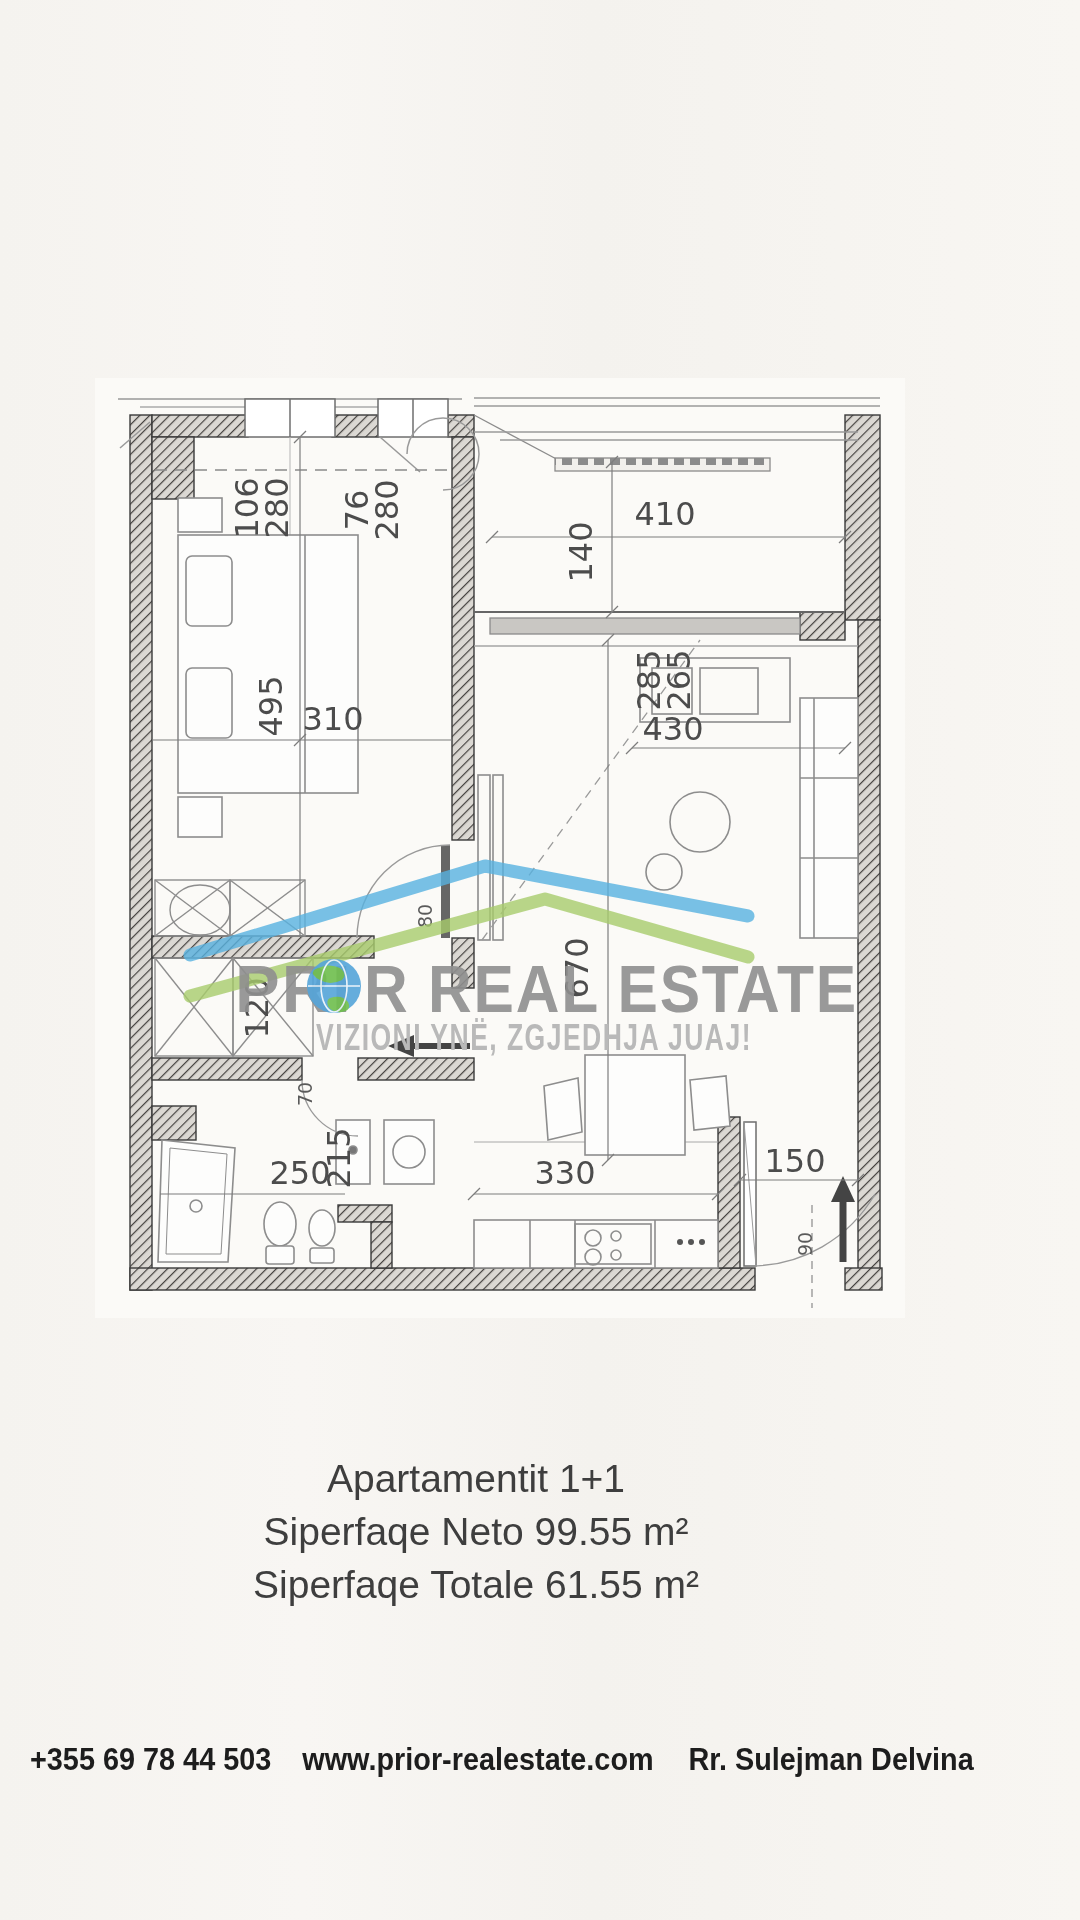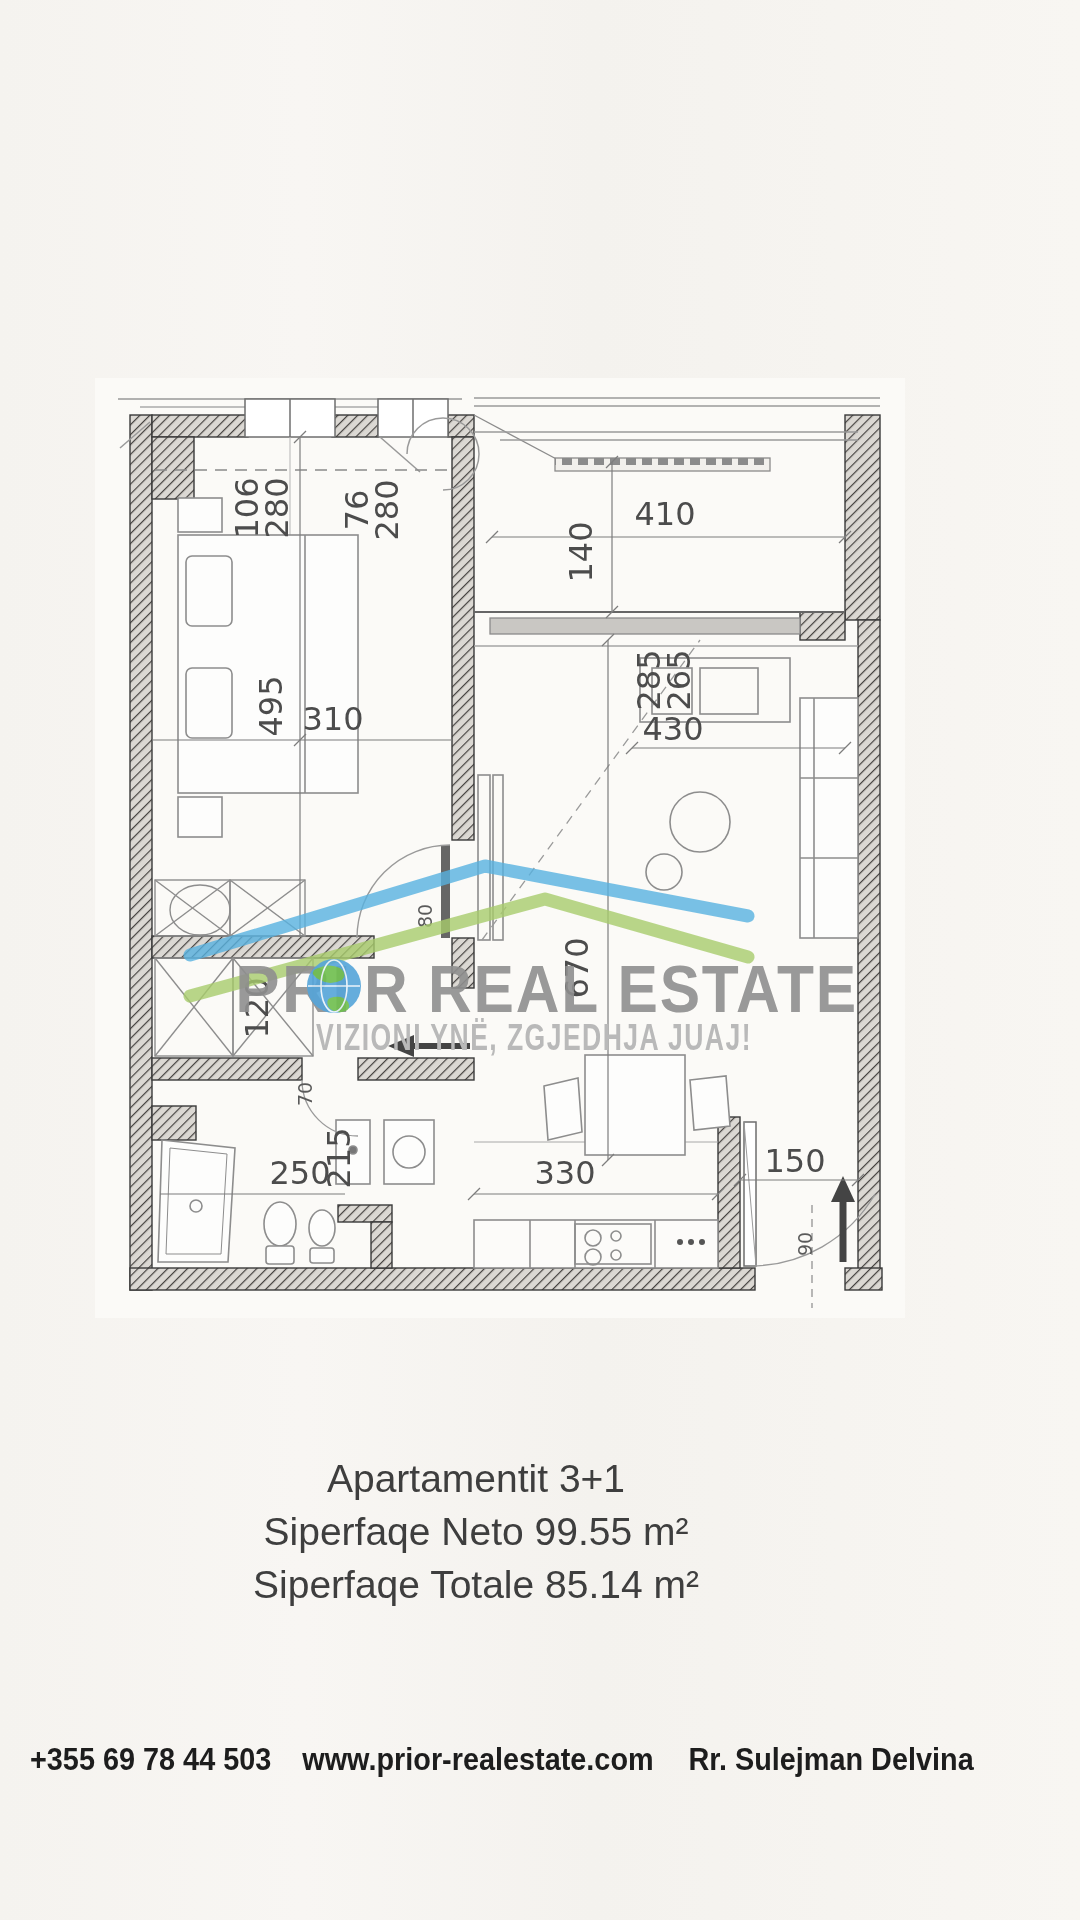--- a/index.html
+++ b/index.html
@@ -248,23 +248,23 @@
       <ellipse cx="334" cy="986" rx="13" ry="26" fill="none" stroke="#eaf4fb" stroke-width="1.6"></ellipse>
       <line x1="308" y1="986" x2="360" y2="986" stroke="#eaf4fb" stroke-width="1.6"></line>
     </g>
     <text class="wm-text" x="364" y="1012" opacity="0.9" textLength="494" lengthAdjust="spacingAndGlyphs">R REAL ESTATE</text>
     <text class="wm-tag" x="316" y="1050" textLength="436" lengthAdjust="spacingAndGlyphs">VIZIONI YNË, ZGJEDHJA JUAJ!</text>
   </g>
 </svg>
 
 
 <div class="info-block">
-  <div>Apartamentit 3+1</div>
+  <div>Apartamentit 1+1</div>
   <div>Siperfaqe Neto 99.55 m²</div>
-  <div>Siperfaqe Totale 85.14 m²</div>
+  <div>Siperfaqe Totale 61.55 m²</div>
 </div>
 
 
 <div class="footer">
   <span>+355 69 78 44 503</span>
   <span>www.prior-realestate.com</span>
   <span>Rr. Sulejman Delvina</span>
 </div>
 
 </div>

